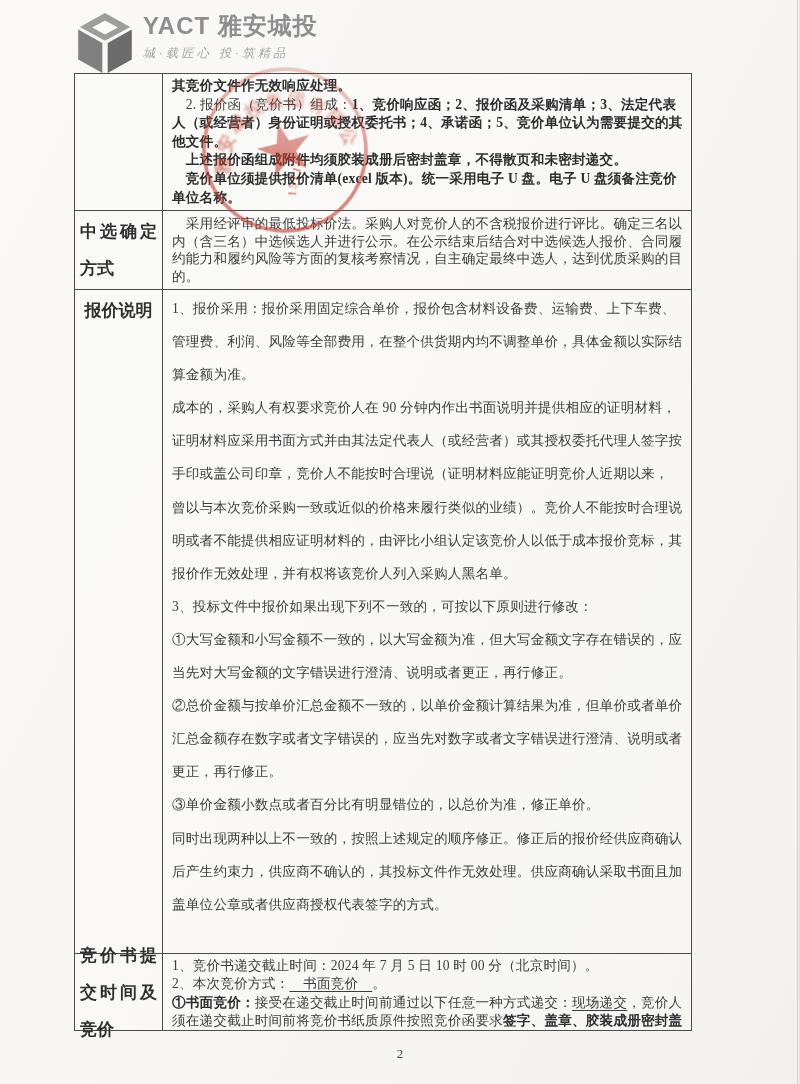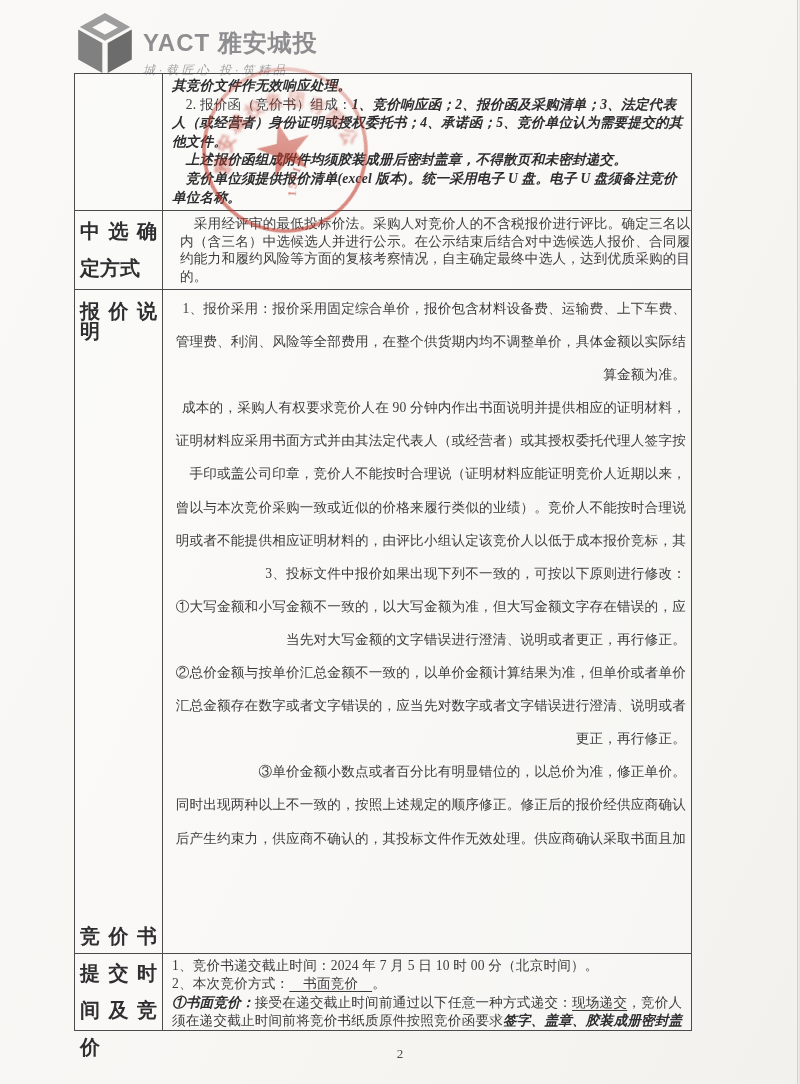--- a/index.html
+++ b/index.html
@@ -8,55 +8,55 @@
     background:linear-gradient(115deg,#faf9f7 0%,#f7f6f3 55%,#f3f1ee 100%);
     font-family:"Liberation Serif","DejaVu Serif",serif;
     color:#3c3c3e;overflow:hidden;
   }
   .page-edge-right{position:absolute;top:0;right:2px;width:1px;height:100%;background:#d3d1cd;}
   .page-edge-shadow{position:absolute;top:0;right:0;width:2px;height:100%;background:linear-gradient(to right,rgba(0,0,0,0),rgba(0,0,0,.08));}
 
   
   .hdr{position:absolute;left:78px;top:12px;height:62px;}
   .cube{position:absolute;left:0;top:1px;width:54px;height:60px;}
-  .brand{position:absolute;left:65px;top:19px;white-space:nowrap;}
+  .brand{position:absolute;left:65px;top:2px;white-space:nowrap;}
   .brand-name{
     font-family:"Liberation Sans","DejaVu Sans",sans-serif;
     font-size:24px;font-weight:bold;color:#8e8e91;letter-spacing:1px;line-height:24px;
   }
   .brand-tag{
     margin-top:7px;font-family:"Liberation Sans","DejaVu Sans",sans-serif;
     font-size:12px;color:#a3a3a5;letter-spacing:3.5px;font-style:italic;
   }
 
   
   .doc-table{
     position:absolute;left:74px;top:73px;width:618px;
     border:1px solid #4b4b4e;box-sizing:border-box;background:rgba(255,255,255,.25);
   }
   .trow{display:flex;border-bottom:1px solid #4b4b4e;box-sizing:border-box;}
   .trow:last-child{border-bottom:none;}
   .tlabel{
     width:88px;flex:none;border-right:1px solid #4b4b4e;box-sizing:border-box;
     display:flex;align-items:center;justify-content:center;text-align:justify;
-    font-weight:bold;font-size:20px;line-height:37px;padding:0 5px;color:#2f2f31;
+    font-weight:bold;font-size:17px;line-height:37px;padding:0 5px;color:#2f2f31;
   }
   .tcell{flex:1;box-sizing:border-box;padding:3px 5px 0 9px;font-size:13.6px;overflow:hidden;}
   .tline{white-space:nowrap;letter-spacing:.2px;}
-  .seg-b{font-weight:bold;color:#2e2e30;font-style:italic;}
+  .seg-b{font-weight:bold;color:#2e2e30;}
   .seg-u{text-decoration:underline;text-underline-offset:3px;}
 
   .row-1{height:137px;}
   .row-1 .tline{line-height:18.6px;}
   .row-2{height:79px;}
   .row-2 .tcell{padding-top:4px;}
-  .row-2 .tline{line-height:17.6px;margin-left:8px;}
+  .row-2 .tline{line-height:17.6px;}
   .row-3{height:664px;}
   .row-3 .tlabel{align-items:flex-start;padding-top:11px;line-height:20px;}
-  .row-3 .tcell{padding-top:2px;text-align:right;}
+  .row-3 .tcell{padding-top:2px;}
   .row-3 .tline{line-height:33.1px;}
   .row-4{height:76px;}
   .row-4 .tline{line-height:18.4px;}
 
   
   .seal{
     position:absolute;left:193px;top:58px;width:184px;height:184px;
     transform:rotate(-15deg);opacity:.58;pointer-events:none;
     -webkit-mask-image:linear-gradient(205deg,rgba(0,0,0,.30) 8%,rgba(0,0,0,1) 55%);
     mask-image:linear-gradient(205deg,rgba(0,0,0,.30) 8%,rgba(0,0,0,1) 55%);
@@ -111,29 +111,31 @@
       <div class="tlabel">报价说明</div>
       <div class="tcell">
           <div class="tline"><span>1、报价采用：报价采用固定综合单价，报价包含材料设备费、运输费、上下车费、</span></div>
           <div class="tline"><span>管理费、利润、风险等全部费用，在整个供货期内均不调整单价，具体金额以实际结</span></div>
           <div class="tline"><span>算金额为准。</span></div>
           <div class="tline"><span>成本的，采购人有权要求竞价人在 90 分钟内作出书面说明并提供相应的证明材料，</span></div>
           <div class="tline"><span>证明材料应采用书面方式并由其法定代表人（或经营者）或其授权委托代理人签字按</span></div>
           <div class="tline"><span>手印或盖公司印章，竞价人不能按时合理说（证明材料应能证明竞价人近期以来，</span></div>
           <div class="tline"><span>曾以与本次竞价采购一致或近似的价格来履行类似的业绩）。竞价人不能按时合理说</span></div>
           <div class="tline"><span>明或者不能提供相应证明材料的，由评比小组认定该竞价人以低于成本报价竞标，其</span></div>
+          <div class="tline"><span>报价作无效处理，并有权将该竞价人列入采购人黑名单。</span></div>
           <div class="tline"><span>3、投标文件中报价如果出现下列不一致的，可按以下原则进行修改：</span></div>
           <div class="tline"><span>①大写金额和小写金额不一致的，以大写金额为准，但大写金额文字存在错误的，应</span></div>
           <div class="tline"><span>当先对大写金额的文字错误进行澄清、说明或者更正，再行修正。</span></div>
           <div class="tline"><span>②总价金额与按单价汇总金额不一致的，以单价金额计算结果为准，但单价或者单价</span></div>
           <div class="tline"><span>汇总金额存在数字或者文字错误的，应当先对数字或者文字错误进行澄清、说明或者</span></div>
           <div class="tline"><span>更正，再行修正。</span></div>
           <div class="tline"><span>③单价金额小数点或者百分比有明显错位的，以总价为准，修正单价。</span></div>
           <div class="tline"><span>同时出现两种以上不一致的，按照上述规定的顺序修正。修正后的报价经供应商确认</span></div>
           <div class="tline"><span>后产生约束力，供应商不确认的，其投标文件作无效处理。供应商确认采取书面且加</span></div>
+          <div class="tline"><span>盖单位公章或者供应商授权代表签字的方式。</span></div>
         </div>
     </div>
     <div class="trow row-4">
       <div class="tlabel">竞价书提交时间及竞价</div>
       <div class="tcell">
           <div class="tline"><span>1、竞价书递交截止时间：2024 年 7 月 5 日 10 时 00 分（北京时间）。</span></div>
           <div class="tline"><span>2、本次竞价方式：</span><span class="seg-u">　书面竞价　</span><span>。</span></div>
           <div class="tline"><span class="seg-b">①书面竞价：</span><span>接受在递交截止时间前通过以下任意一种方式递交：</span><span class="seg-u">现场递交</span><span>，竞价人</span></div>
           <div class="tline"><span>须在递交截止时间前将竞价书纸质原件按照竞价函要求</span><span class="seg-b">签字、盖章、胶装成册密封盖</span></div>
         </div>

